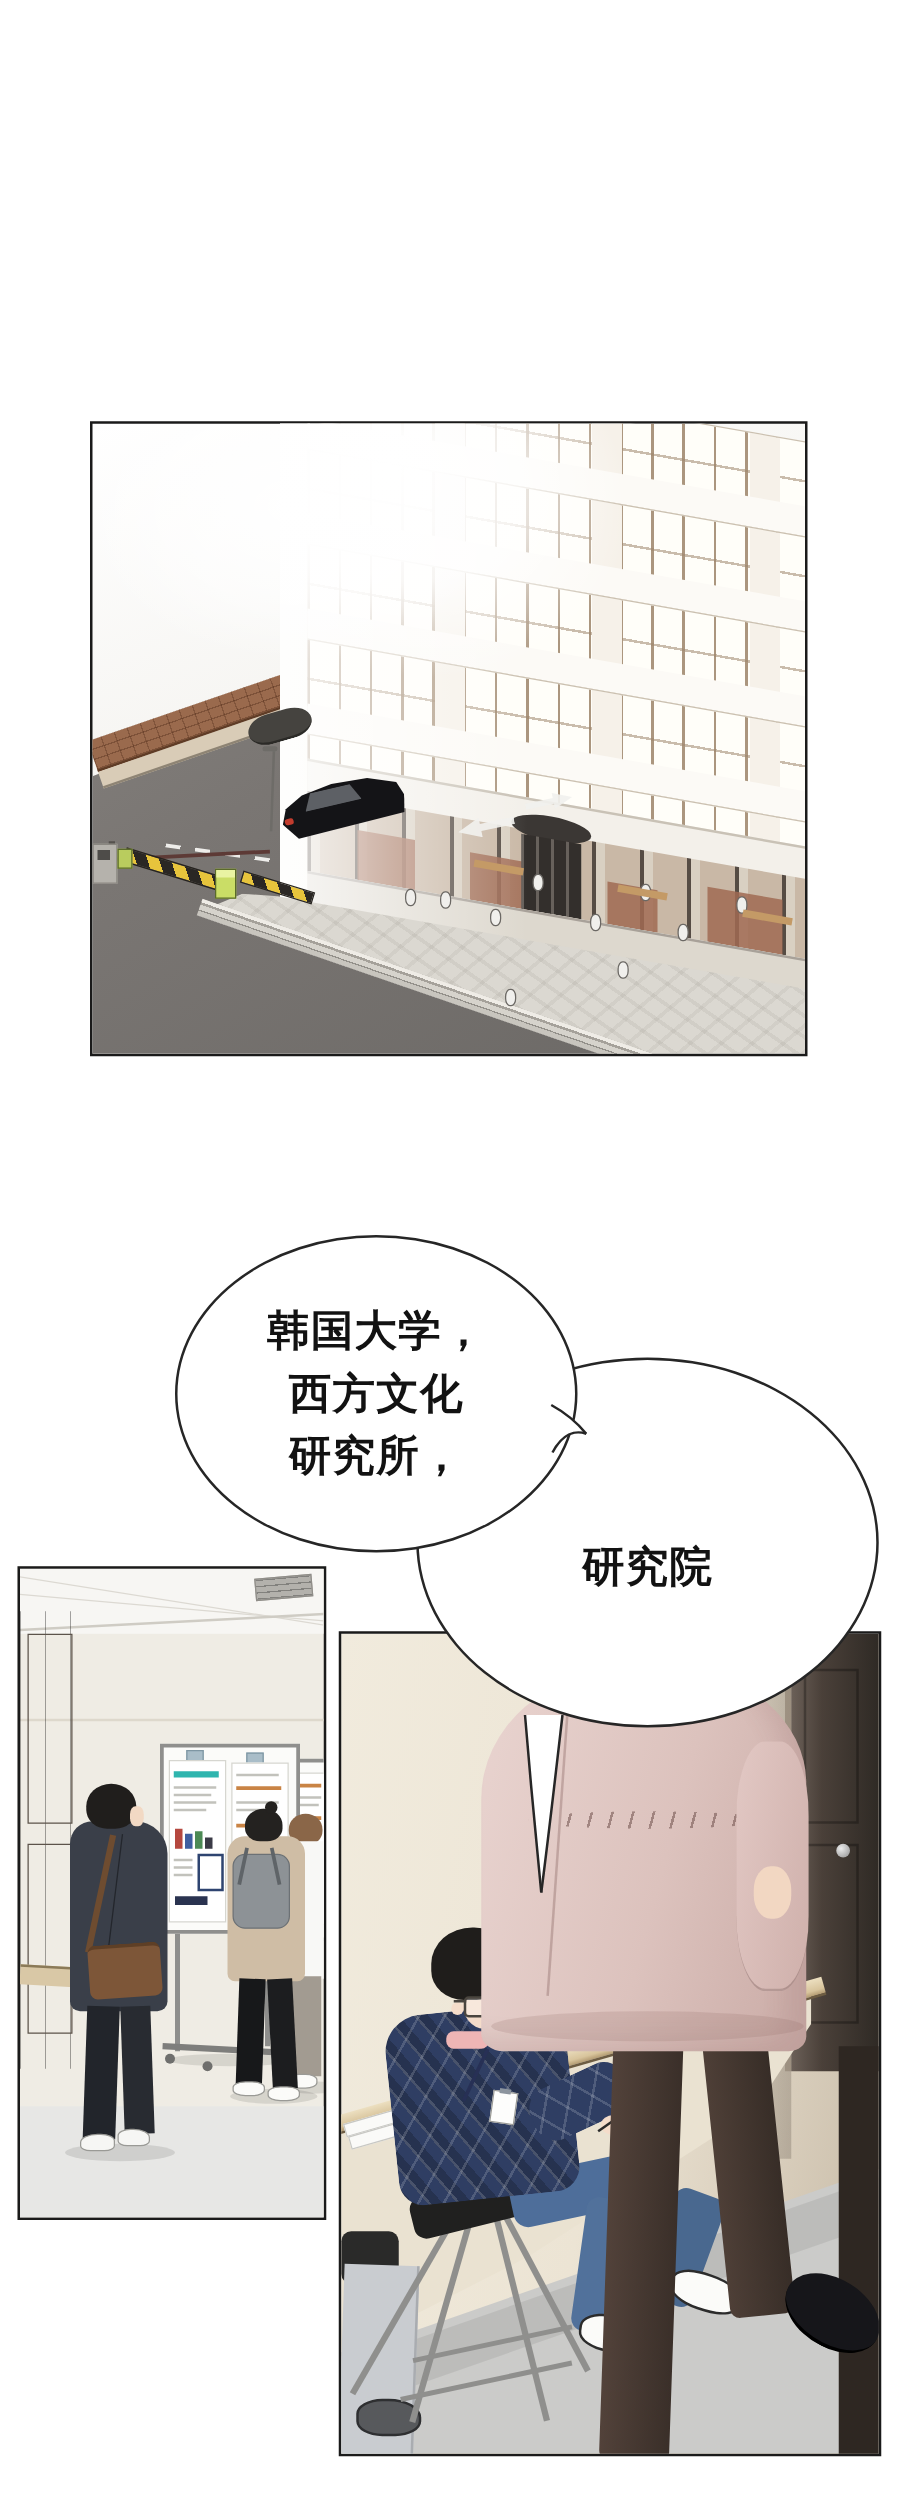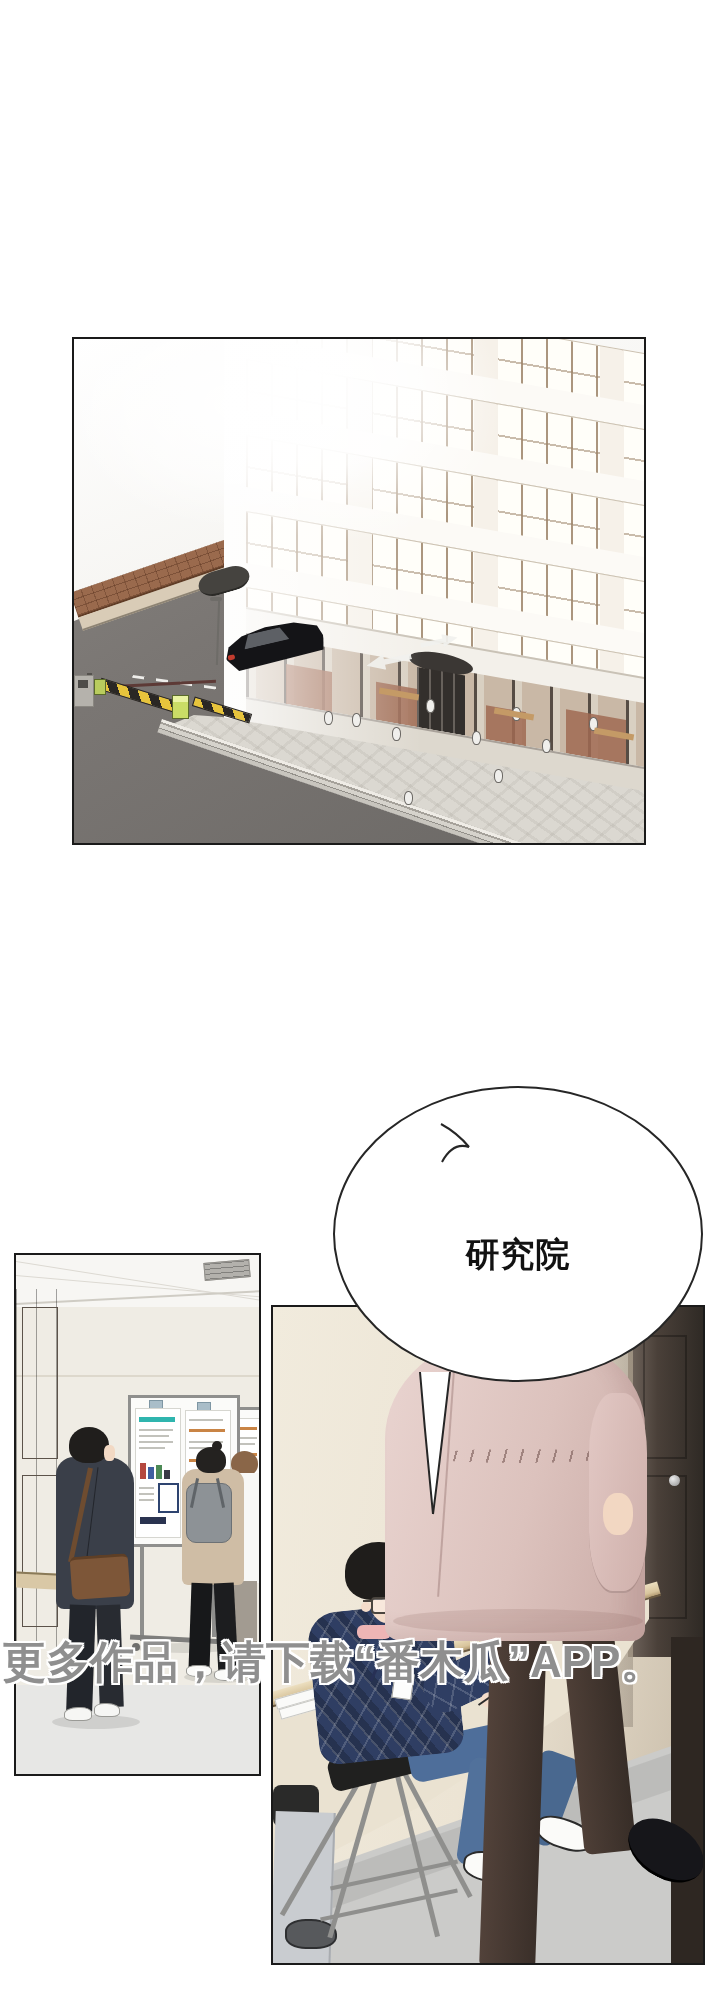--- a/index.html
+++ b/index.html
@@ -424,21 +424,25 @@
   </section>
 
   <div class="bubble bubble-right">
     <span>研究院</span>
   </div>
   <svg class="tail" style="left:414px;top:1368px" width="48" height="152" viewBox="0 0 48 152">
     <path d="M6,4 C10,52 14,96 19,146 C25,100 30,56 36,4 Z" fill="#ffffff" stroke="none"></path>
     <path d="M6,4 C10,52 14,96 19,146" fill="none" stroke="#262626" stroke-width="2"></path>
     <path d="M36,4 C30,56 25,100 19,146" fill="none" stroke="#262626" stroke-width="2"></path>
   </svg>
+  <div class="bubble bubble-left">
+    <span>韩国大学，</span>
+    <span>西方文化</span>
+    <span>研究所，</span>
+  </div>
   <svg class="tail tail-left" width="36" height="48" viewBox="0 0 36 48">
     <path d="M3,4 C14,10 22,16 31,27 C22,24 12,27 4,42 Z" fill="#ffffff" stroke="none"></path>
     <path d="M3,4 C14,10 22,16 31,27" fill="none" stroke="#262626" stroke-width="2"></path>
     <path d="M31,27 C22,24 12,27 4,42" fill="none" stroke="#262626" stroke-width="2"></path>
   </svg>
 
-  <div class="watermark">更多作品，请下载“番木瓜”APP。</div>
 
 </div>
 
 </body></html>

